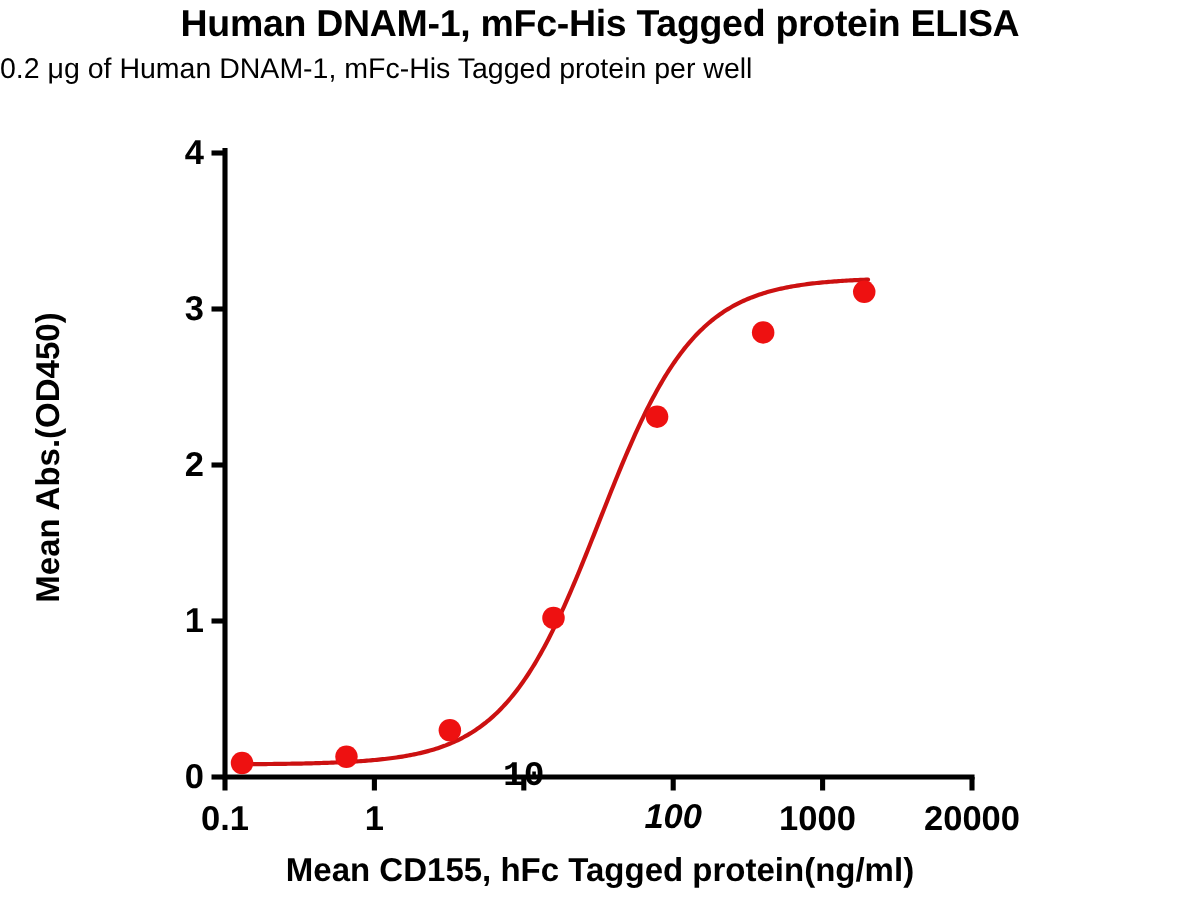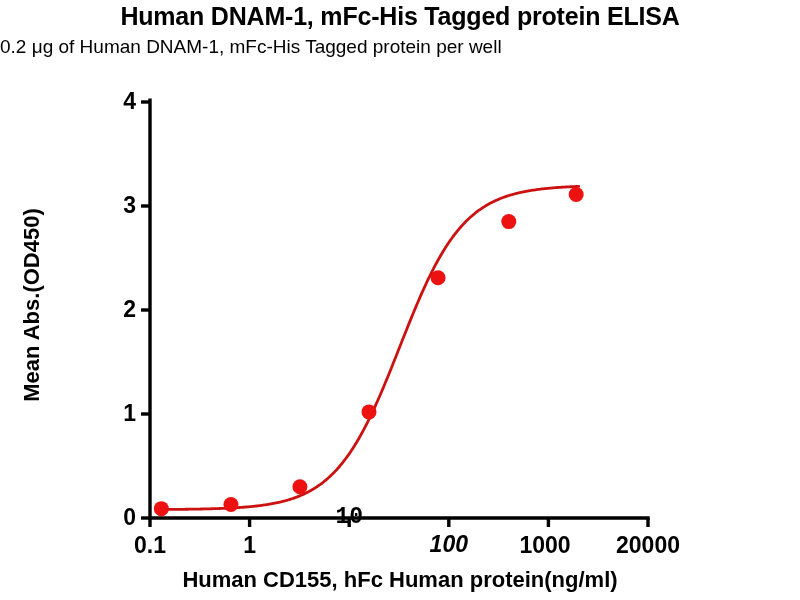--- a/index.html
+++ b/index.html
@@ -116,16 +116,16 @@
     </div>
   <div id="xticklabels">
       <div class="xtick" style="width: 120px; left: 90px; top: 534px;">0.1</div>
       <div class="xtick" style="width: 120px; left: 189.6px; top: 534px;">1</div>
       <div class="xtick" style="width: 120px; left: 289.2px; top: 506px; font-family: Liberation Mono, monospace;">10</div>
       <div class="xtick" style="width: 120px; left: 388.8px; top: 533px; font-style: italic;">100</div>
       <div class="xtick" style="width: 120px; left: 485px; top: 534px;">1000</div>
       <div class="xtick" style="width: 120px; left: 588px; top: 534px;">20000</div>
     </div>
 
-  <div class="xlabel">Human CD155, hFc Human protein(ng/ml)</div>
+  <div class="xlabel">Mean CD155, hFc Tagged protein(ng/ml)</div>
   <div class="ylabel">Mean Abs.(OD450)</div>
 
 </div>
 
 </body></html>

